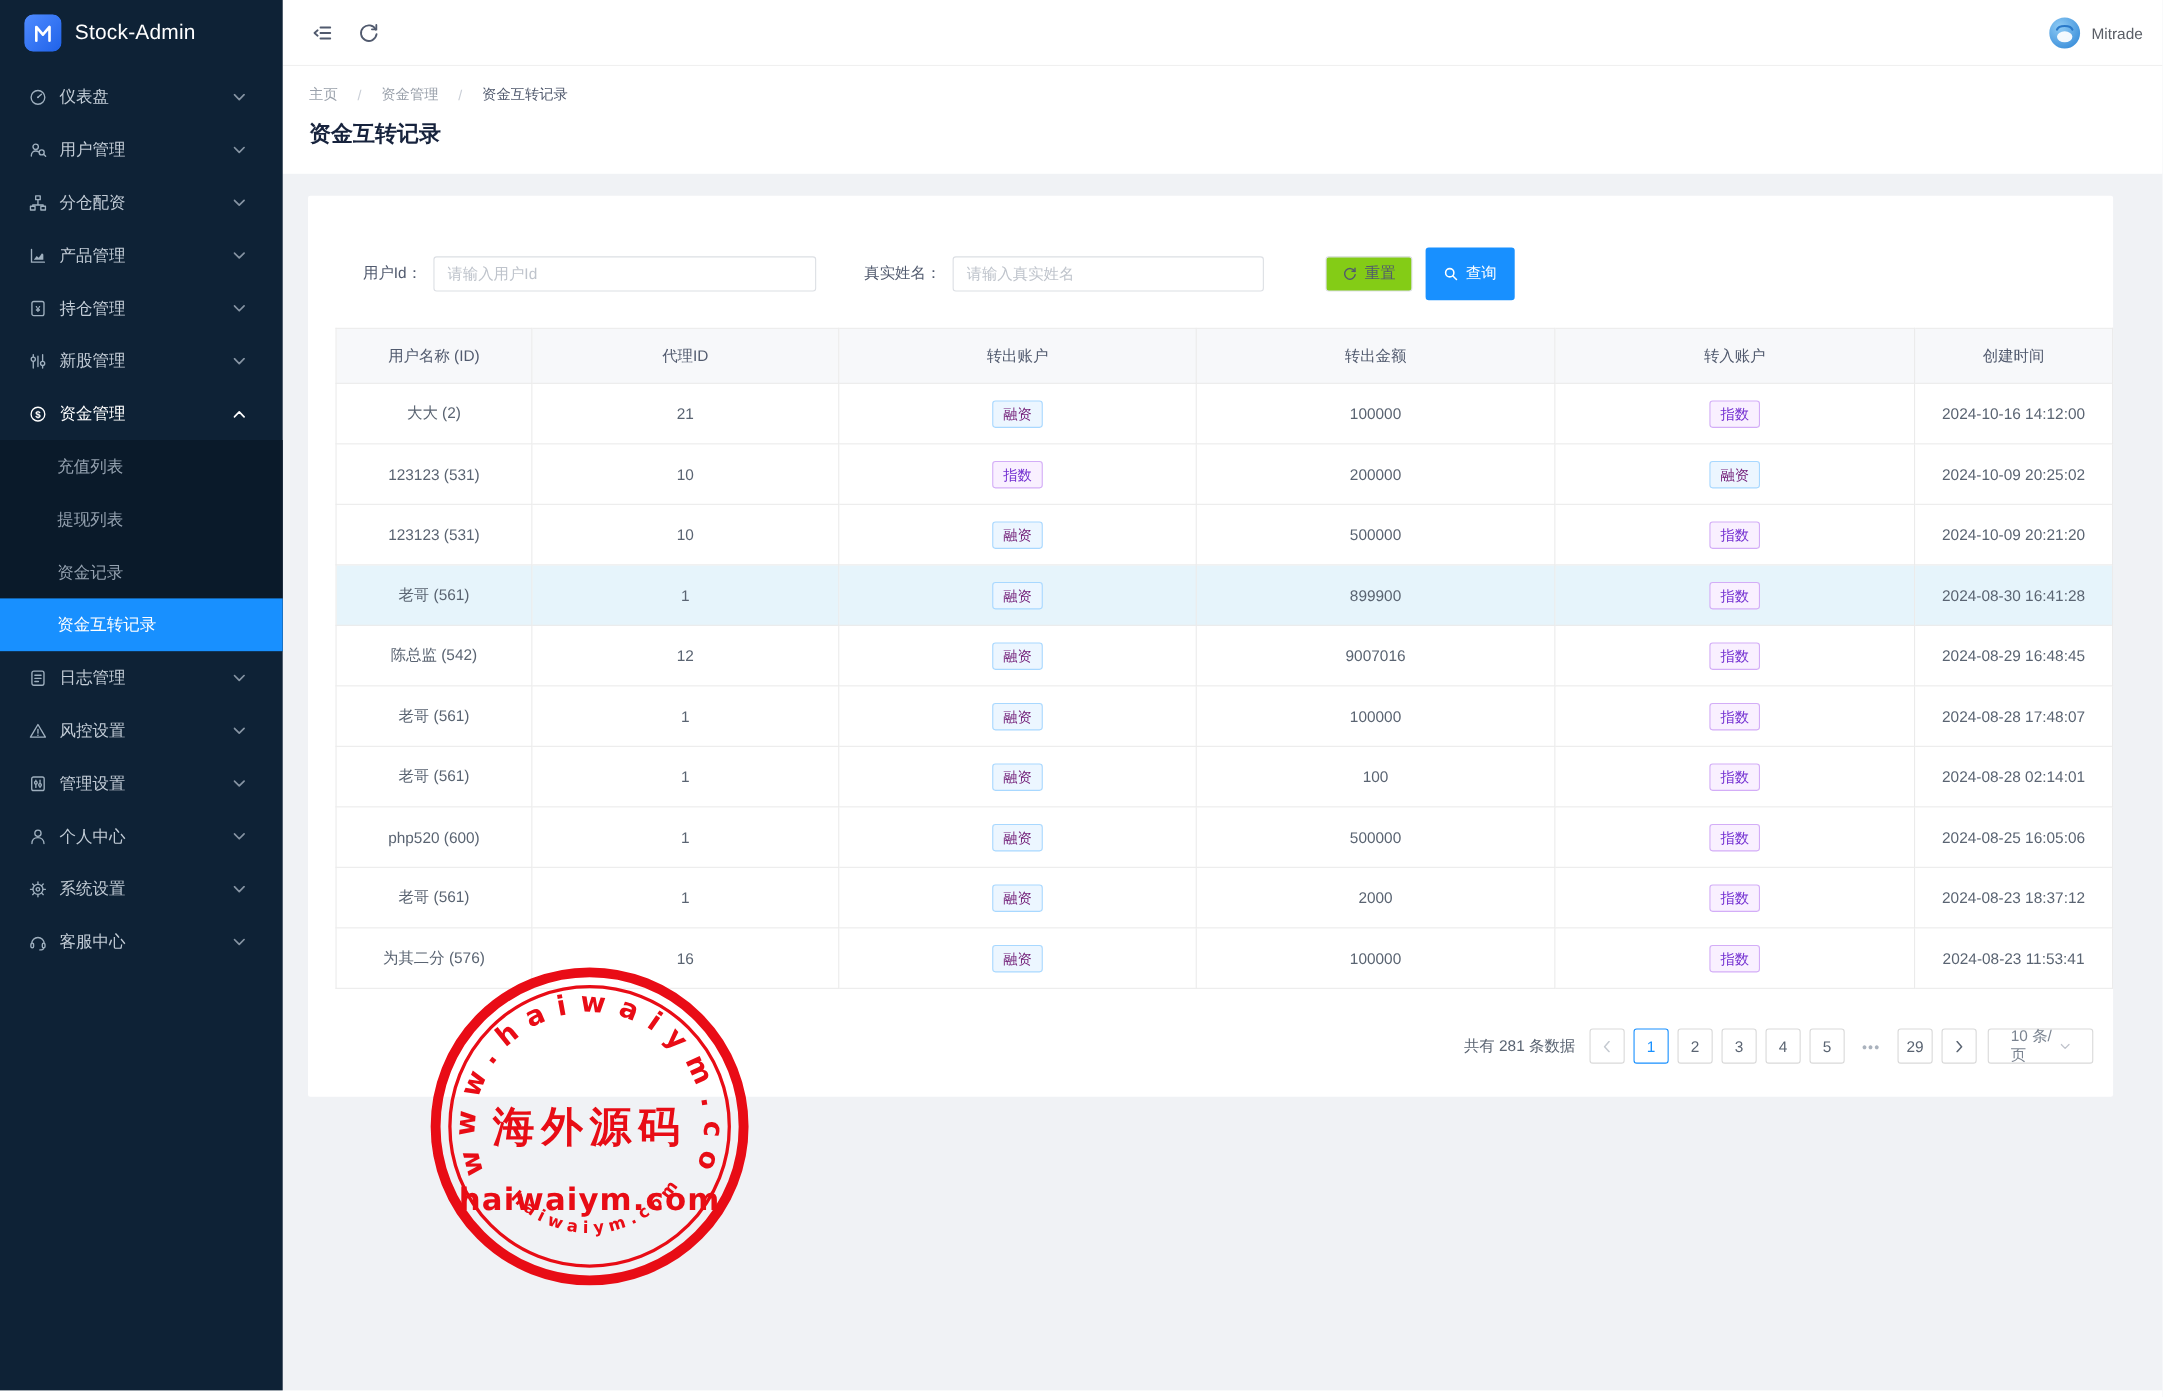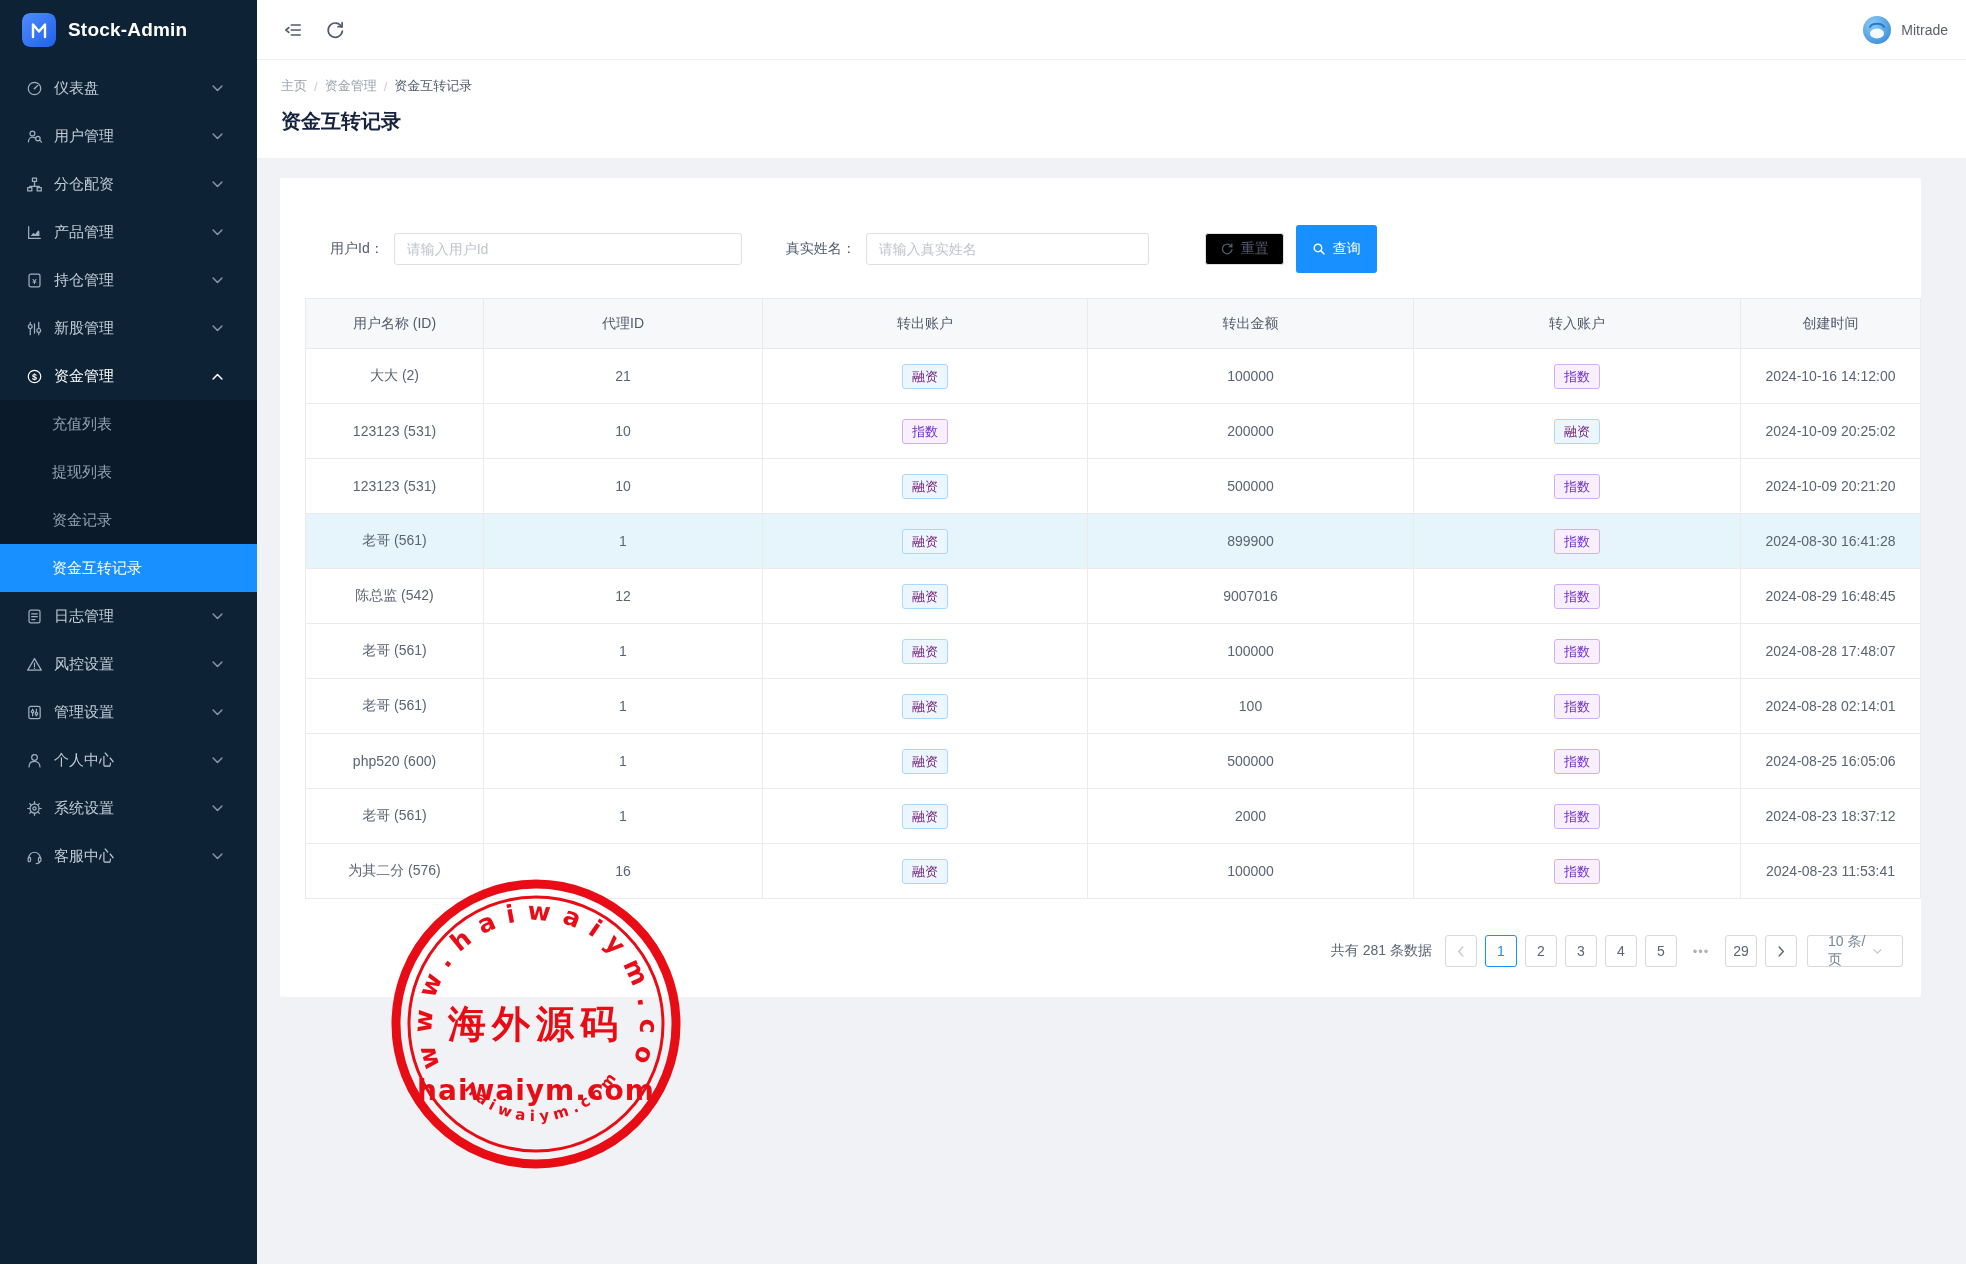--- a/index.html
+++ b/index.html
@@ -4,21 +4,21 @@
 <style>
   *{box-sizing:border-box;margin:0;padding:0}
   html,body{width:1966px;height:1270px}
   body{position:relative;overflow:hidden;background:#f0f2f5;font-family:"Liberation Sans","DejaVu Sans",sans-serif;-webkit-font-smoothing:antialiased}
   svg{display:block}
 
   
   #sidebar{position:absolute;left:0;top:0;width:257px;height:1270px;background:#0e2236;z-index:10}
   .logo{height:60px;display:flex;align-items:center;padding-left:22px}
   .logo-badge{width:34px;height:34px;border-radius:8px;flex:0 0 auto}
-  .logo-text{color:#fff;font-size:19px;font-weight:700;margin-left:12px;letter-spacing:.2px}
+  .logo-text{color:#fff;font-size:19px;font-weight:400;margin-left:12px;letter-spacing:.2px}
   #menu{margin-top:4px}
   .menu-item{position:relative;height:48px;display:flex;align-items:center;padding-left:26px;color:#c2ccd6;font-size:15px;cursor:pointer}
   .menu-item .mi{width:17px;height:17px;margin-right:11px;color:#9fb0bf}
   .menu-item .chev{position:absolute;right:34px;width:11px;height:7px;color:#8694a3}
   .menu-item.expanded{color:#fff}
   .menu-item.expanded .mi,.menu-item.expanded .chev{color:#fff}
   .menu-item.expanded .chev{transform:rotate(180deg)}
   .submenu{background:#0a1a2a}
   .submenu-item{height:48px;display:flex;align-items:center;padding-left:52px;color:#95a2b0;font-size:15px;cursor:pointer}
   .submenu-item.active{background:#1890ff;color:#fff}
@@ -26,34 +26,34 @@
   
   #topbar{position:absolute;left:257px;top:0;right:0;height:60px;background:#fff;border-bottom:1px solid #f0f0f0;display:flex;align-items:center;padding:0 14px 0 26px}
   .tb-icon{width:20px;height:20px;color:#515a6e;cursor:pointer}
   .tb-icon+.tb-icon{margin-left:22px}
   .tb-spacer{flex:1}
   .tb-user{display:flex;align-items:center;gap:9px;cursor:pointer;padding-right:4px}
   .tb-user .uname{font-size:14px;color:#5a5e66}
 
   
   #page-header{position:absolute;left:257px;top:60px;right:0;height:98px;background:#fff;padding:17px 0 0 24px}
-  .breadcrumb{display:flex;align-items:center;gap:7px;font-size:13px;color:#9aa1ab}
+  .breadcrumb{display:flex;align-items:center;gap:18px;font-size:13px;color:#9aa1ab}
   .breadcrumb .sep{color:#c9ced6}
   .breadcrumb .current{color:#515a6e}
   .page-title{margin-top:13px;font-size:20px;font-weight:700;color:#17233d}
 
   
   #card{position:absolute;left:280px;top:178px;width:1641px;height:819px;background:#fff;border-radius:2px;z-index:5}
   .filter-row{position:absolute;left:50px;top:47px;display:flex;align-items:center}
   .f-label{font-size:14px;color:#515a6e;margin-right:10px;white-space:nowrap}
   .f-input{height:32px;border:1px solid #dcdfe4;border-radius:3px;padding:0 12px;font-size:14px;color:#333;outline:none;font-family:inherit}
   .f-input::placeholder{color:#bfc4cc}
   #user-id-input{width:348px;margin-right:44px}
   #real-name-input{width:283px;margin-right:56px}
-  .btn-reset{height:32px;padding:0 14px;border:1px solid #dcdfe4;border-radius:3px;background:#000000;color:#515a6e;font-size:14px;display:inline-flex;align-items:center;gap:7px;cursor:pointer;margin-right:12px;font-family:Liberation Serif, serif}
+  .btn-reset{height:32px;padding:0 14px;border:1px solid #dcdfe4;border-radius:3px;background:#84cc16;color:#515a6e;font-size:14px;display:inline-flex;align-items:center;gap:7px;cursor:pointer;margin-right:12px;font-family:Liberation Serif, serif}
   .btn-search{height:48px;padding:0 16px;border:none;border-radius:3px;background:#1890ff;color:#fff;font-size:14px;display:inline-flex;align-items:center;gap:7px;cursor:pointer;font-family:inherit}
   .btn-ico{width:14px;height:14px}
 
   
   #table-wrap{position:absolute;left:25px;top:120px}
   table{border-collapse:collapse;table-layout:fixed;width:1615px}
   th,td{border:1px solid #ebebeb;text-align:center;font-size:14px}
   th{height:50px;background:#f7f8fa;font-weight:500;color:#515a6e}
   td{height:55px;color:#5a6472}
   tr.hl td{background:#e6f4fb}

